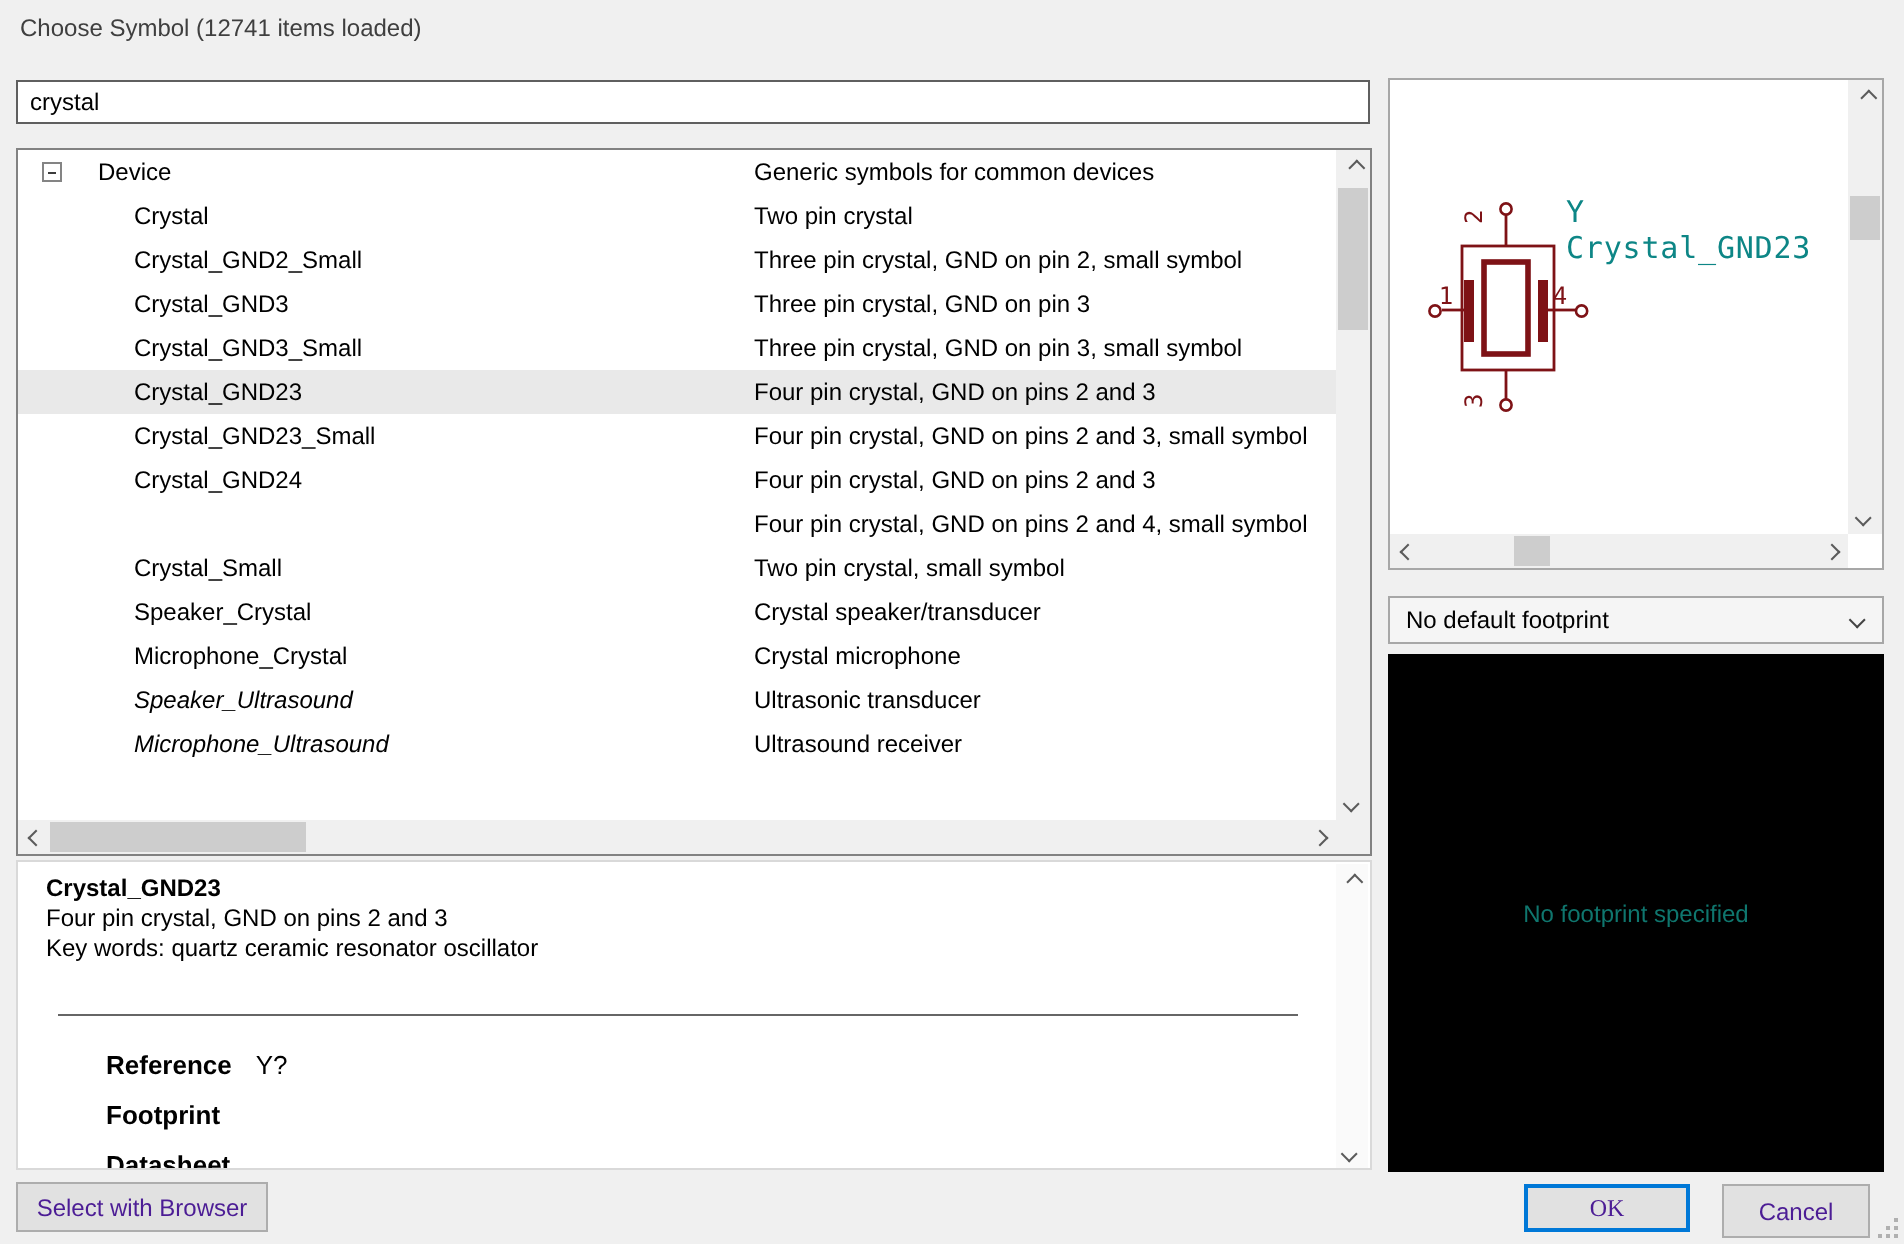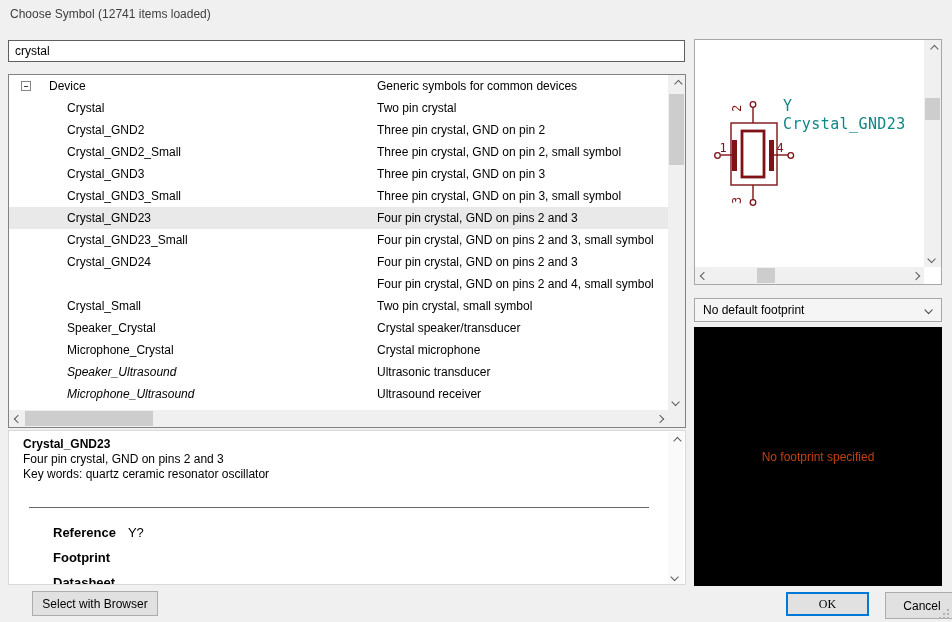--- a/index.html
+++ b/index.html
@@ -58,25 +58,25 @@
   .preview{position:absolute;left:694px;top:39px;width:248px;height:246px;
     border:1px solid #a7a7a7;background:#fff;}
   .canvas{position:absolute;left:0;top:0;right:17px;bottom:17px;background:#fff;overflow:hidden;}
   .symtxt{font-family:"DejaVu Sans Mono", monospace;}
   
   .combo{position:absolute;left:694px;top:298px;width:248px;height:24px;
     background:#f5f5f5;border:1px solid #a7a7a7;display:flex;align-items:center;
     padding:0 8px;justify-content:space-between;}
   .fpview{position:absolute;left:694px;top:327px;width:248px;height:259px;background:#000;
     display:flex;align-items:center;justify-content:center;}
-  .fpview span{color:#c2410c;}
+  .fpview span{color:#0f766e;}
   
   .btn{position:absolute;background:#e1e1e1;border:1px solid #adadad;
-    font-family:"Liberation Sans",sans-serif;font-size:12px;color:#000000;
-    display:flex;align-items:center;justify-content:center;margin-left:24px;}
+    font-family:"Liberation Sans",sans-serif;font-size:12px;color:#4c1d95;
+    display:flex;align-items:center;justify-content:center;}
   .btn-browser{left:8px;top:591px;width:126px;height:25px;}
   .btn-ok{left:762px;top:592px;width:83px;height:24px;border:2px solid var(--accent);font-family:Liberation Serif, serif;}
   .btn-cancel{left:861px;top:592px;width:74px;height:27px;}
   
   .grip{position:absolute;right:3px;bottom:3px;width:10px;height:10px;}
   .grip i{position:absolute;width:2px;height:2px;background:#b0b0b0;}
 </style>
 </head>
 <body>
 
@@ -89,24 +89,20 @@
       <div class="trow group">
         <span class="expander">
           <span class="minus"></span>
         </span>
         <span class="rname">Device</span>
         <span class="rdesc">Generic symbols for common devices</span>
       </div>
       <div class="trow">
         <span class="rname">Crystal</span>
         <span class="rdesc">Two pin crystal</span>
-      </div>
-      <div class="trow">
-        <span class="rname">Crystal_GND2</span>
-        <span class="rdesc">Three pin crystal, GND on pin 2</span>
       </div>
       <div class="trow">
         <span class="rname">Crystal_GND2_Small</span>
         <span class="rdesc">Three pin crystal, GND on pin 2, small symbol</span>
       </div>
       <div class="trow">
         <span class="rname">Crystal_GND3</span>
         <span class="rdesc">Three pin crystal, GND on pin 3</span>
       </div>
       <div class="trow">

